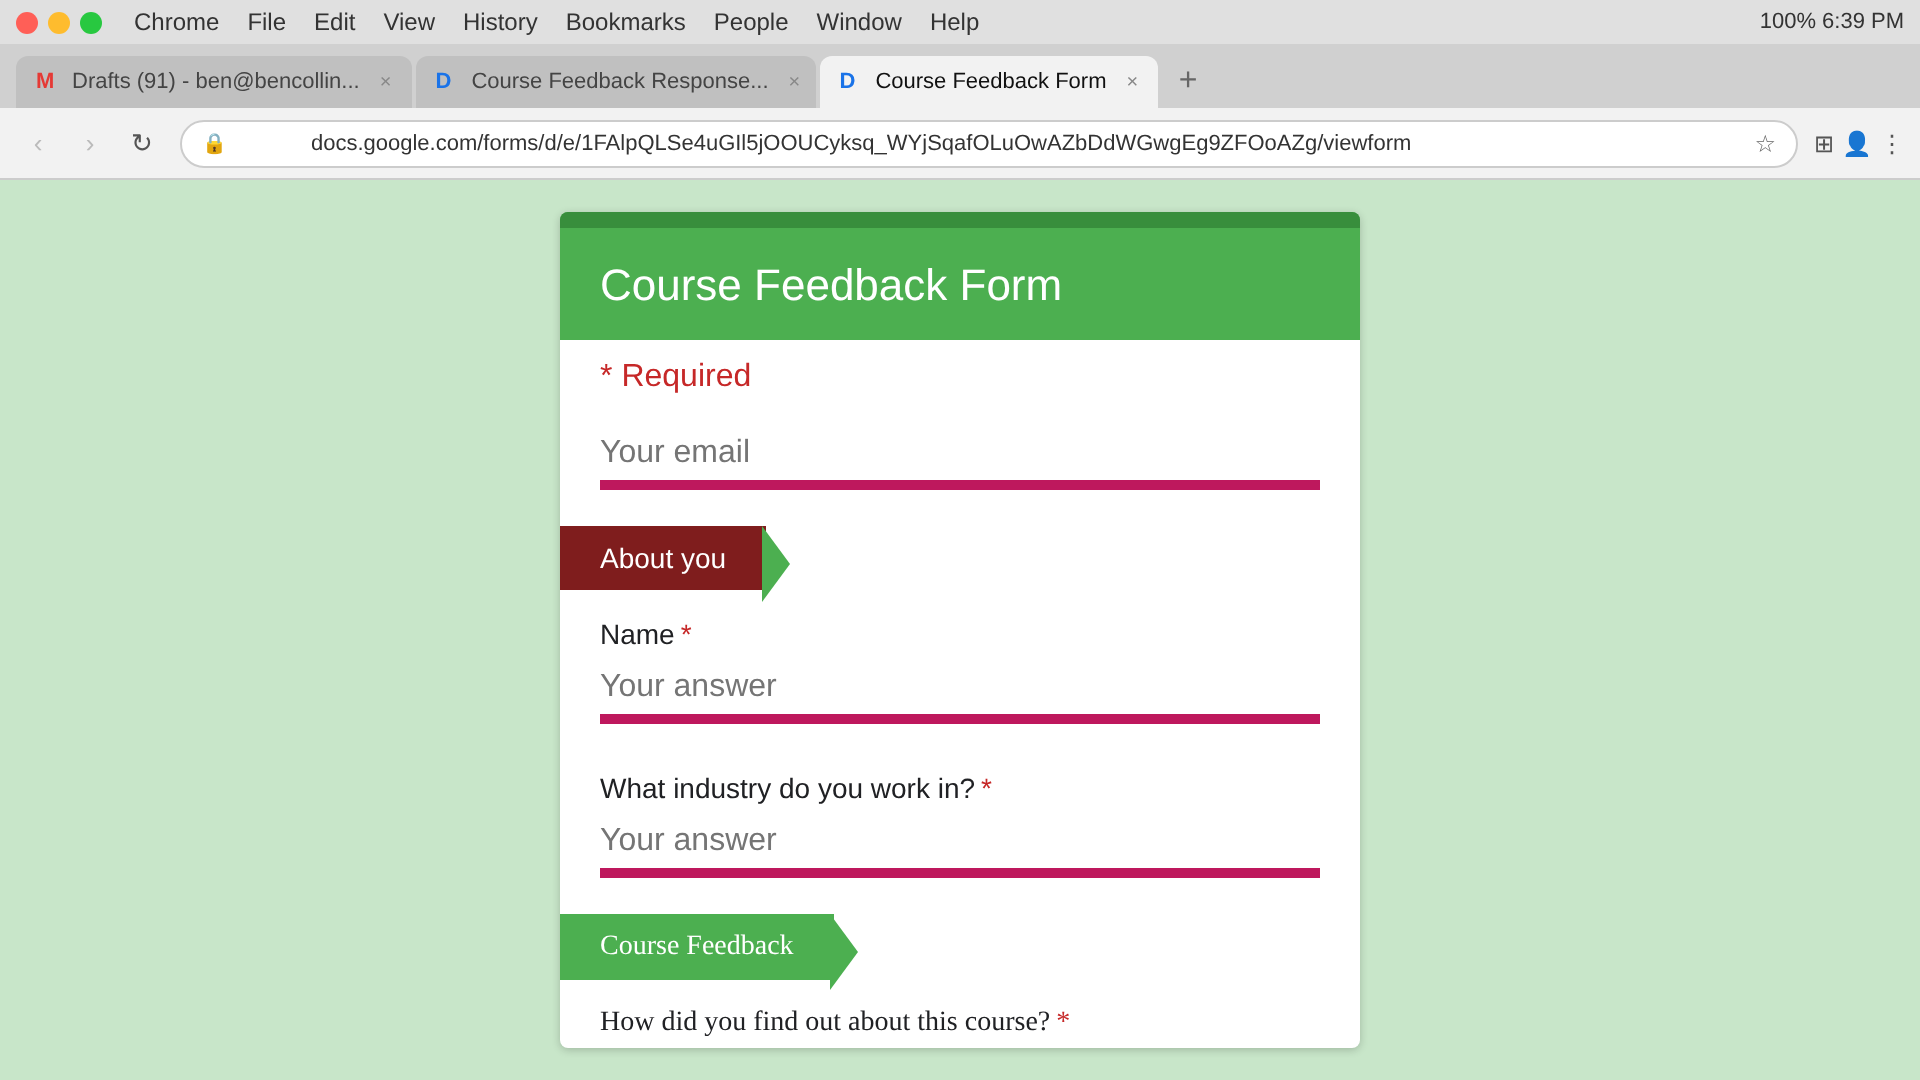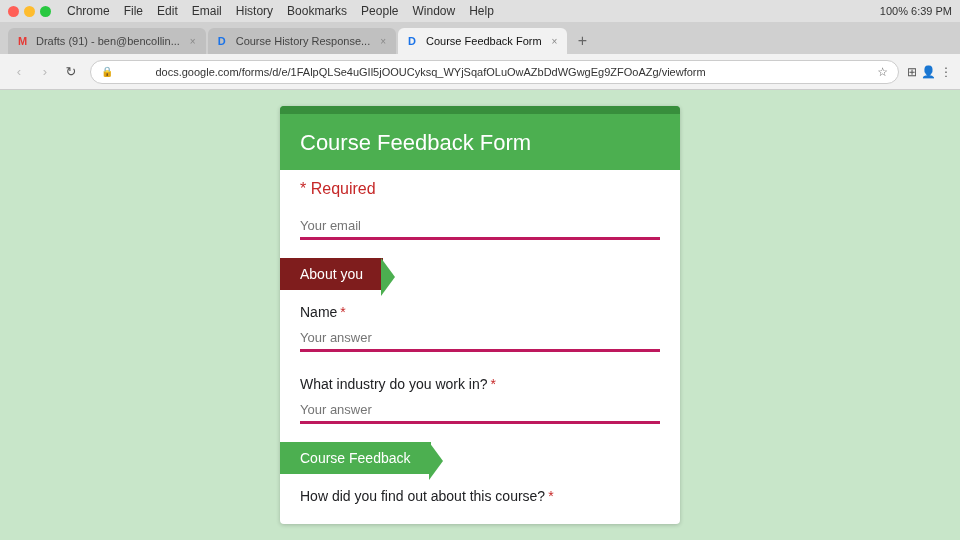--- a/index.html
+++ b/index.html
@@ -241,62 +241,62 @@
     }
 
     .required-star {
       color: #c62828;
       margin-left: 3px;
     }
 
     .field-input {
       width: 100%;
       border: none;
-      border-bottom: 3px solid #be185d;
+      border-bottom: 5px solid #be185d;
       padding: 4px 0;
-      font-size: 13px;
+      font-size: 16px;
       color: #0f172a;
       outline: none;
       background: transparent;
     }
   </style>
 </head>
 <body>
 
 <div class="browser-titlebar">
   <div class="traffic-lights">
     <div class="traffic-light tl-red"></div>
     <div class="traffic-light tl-yellow"></div>
     <div class="traffic-light tl-green"></div>
   </div>
   <div class="browser-menu">
     <span>Chrome</span>
     <span>File</span>
     <span>Edit</span>
-    <span>Email</span>
+    <span>View</span>
     <span>History</span>
     <span>Bookmarks</span>
     <span>People</span>
     <span>Window</span>
     <span>Help</span>
   </div>
   <div class="system-icons">
     <span>100% 6:39 PM</span>
   </div>
 </div>
 
 <div class="tab-bar">
   <div class="tab">
     <span class="tab-favicon" style="color:#e53935;font-size:11px;font-weight:bold;">M</span>
     <span>Drafts (91) - ben@bencollin...</span>
     <span class="tab-close">×</span>
   </div>
   <div class="tab">
     <span class="tab-favicon" style="color:#1a73e8;font-size:11px;font-weight:bold;">D</span>
-    <span>Course History Response...</span>
+    <span>Course Feedback Response...</span>
     <span class="tab-close">×</span>
   </div>
   <div class="tab active">
     <span class="tab-favicon" style="color:#1a73e8;font-size:11px;font-weight:bold;">D</span>
     <span>Course Feedback Form</span>
     <span class="tab-close">×</span>
   </div>
   <div class="tab-add">+</div>
 </div>
 
@@ -353,21 +353,21 @@
 
         
         <div class="form-section">
           <div class="field-label">
             <span>What industry do you work in?</span><span class="required-star">*</span>
           </div>
           <input class="field-input" type="text" placeholder="Your answer" style="">
         </div>
       </div>
 
-      <div style="padding: 0;">
+      <div style="padding: 0; font-family: Liberation Serif, serif;">
         <div style="display:inline-block; background:#4caf50; padding: 8px 20px 8px 20px; margin: 4px 0 4px 0; position:relative;">
           <span style="color:white; font-size:14px; font-weight:500;">Course Feedback</span>
           <span style="position:absolute; right:-12px; top:0; width:0; height:0; border-top:19px solid transparent; border-bottom:19px solid transparent; border-left:14px solid #4caf50;"></span>
         </div>
 
         
         <div class="form-section">
           <div class="field-label">
             <span>How did you find out about this course?</span><span class="required-star">*</span>
           </div>

